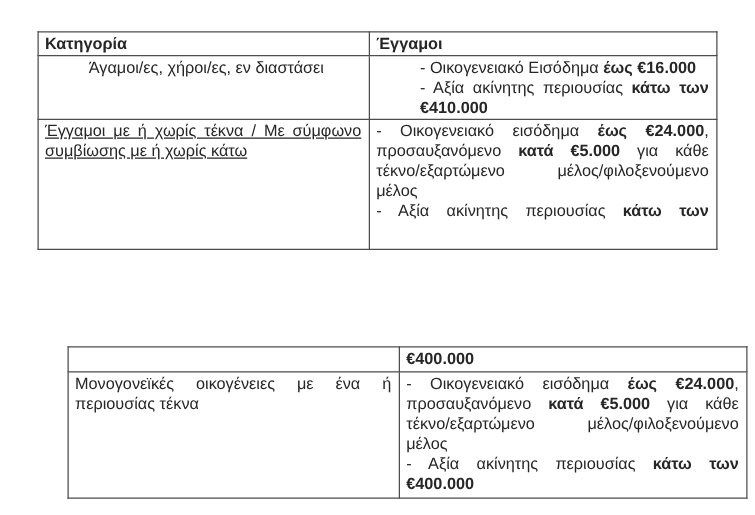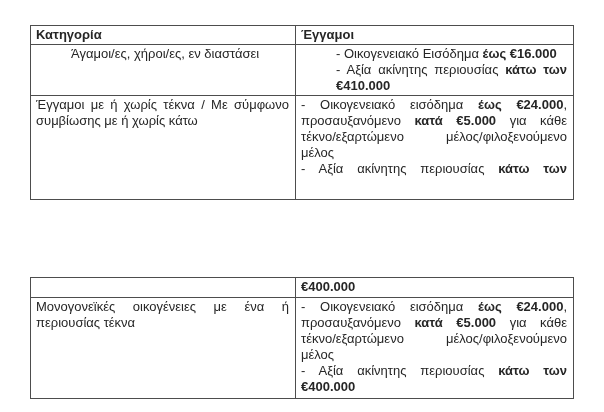--- a/index.html
+++ b/index.html
@@ -23,21 +23,21 @@
   table.tbl {
     position: absolute;
     left: 30px;
     width: 543px;
     border-collapse: collapse;
     table-layout: fixed;
     font-size: 13px;
     line-height: 16px;
   }
   table.sec0 { top: 25px; border-radius: 13px; }
-  table.sec1 { top: 277px; }
+  table.sec1 { top: 277px; margin-left: 24px; }
   col.c1 { width: 265px; }
   col.c2 { width: 278px; }
   th, td {
     border: 1px solid #4d4d4d;
     vertical-align: top;
     padding: 1px 6px 1px 5px;
     text-align: left;
     overflow: hidden;
   }
   th {
@@ -76,21 +76,21 @@
           <td style="border-color: rgb(77, 77, 77);">
             <div class="line"><span>Άγαμοι/ες, χήροι/ες, εν διαστάσει</span></div>
           </td>
           <td style="border-color: rgb(77, 77, 77); margin-left: 10px;">
             <div class="line"><span>- Οικογενειακό Εισόδημα </span><span class="b">έως €16.000</span></div>
             <div class="line just"><span>- Αξία ακίνητης περιουσίας </span><span class="b">κάτω των</span></div>
             <div class="line"><span class="b">€410.000</span></div>
           </td>
         </tr>
         <tr>
-          <td style="border-color: rgb(77, 77, 77);">
+          <td style="border-color: rgb(77, 77, 77); text-decoration: underline;">
             <div class="line just"><span>Έγγαμοι με ή χωρίς τέκνα / Με σύμφωνο</span></div>
             <div class="line"><span>συμβίωσης με ή χωρίς κάτω</span></div>
           </td>
           <td style="border-color: rgb(77, 77, 77);">
             <div class="line just"><span>- Οικογενειακό εισόδημα </span><span class="b">έως €24.000</span><span>,</span></div>
             <div class="line just"><span>προσαυξανόμενο </span><span class="b">κατά €5.000</span><span> για κάθε</span></div>
             <div class="line just"><span>τέκνο/εξαρτώμενο μέλος/φιλοξενούμενο</span></div>
             <div class="line"><span>μέλος</span></div>
             <div class="line just"><span>- Αξία ακίνητης περιουσίας </span><span class="b">κάτω των</span></div>
           </td>

